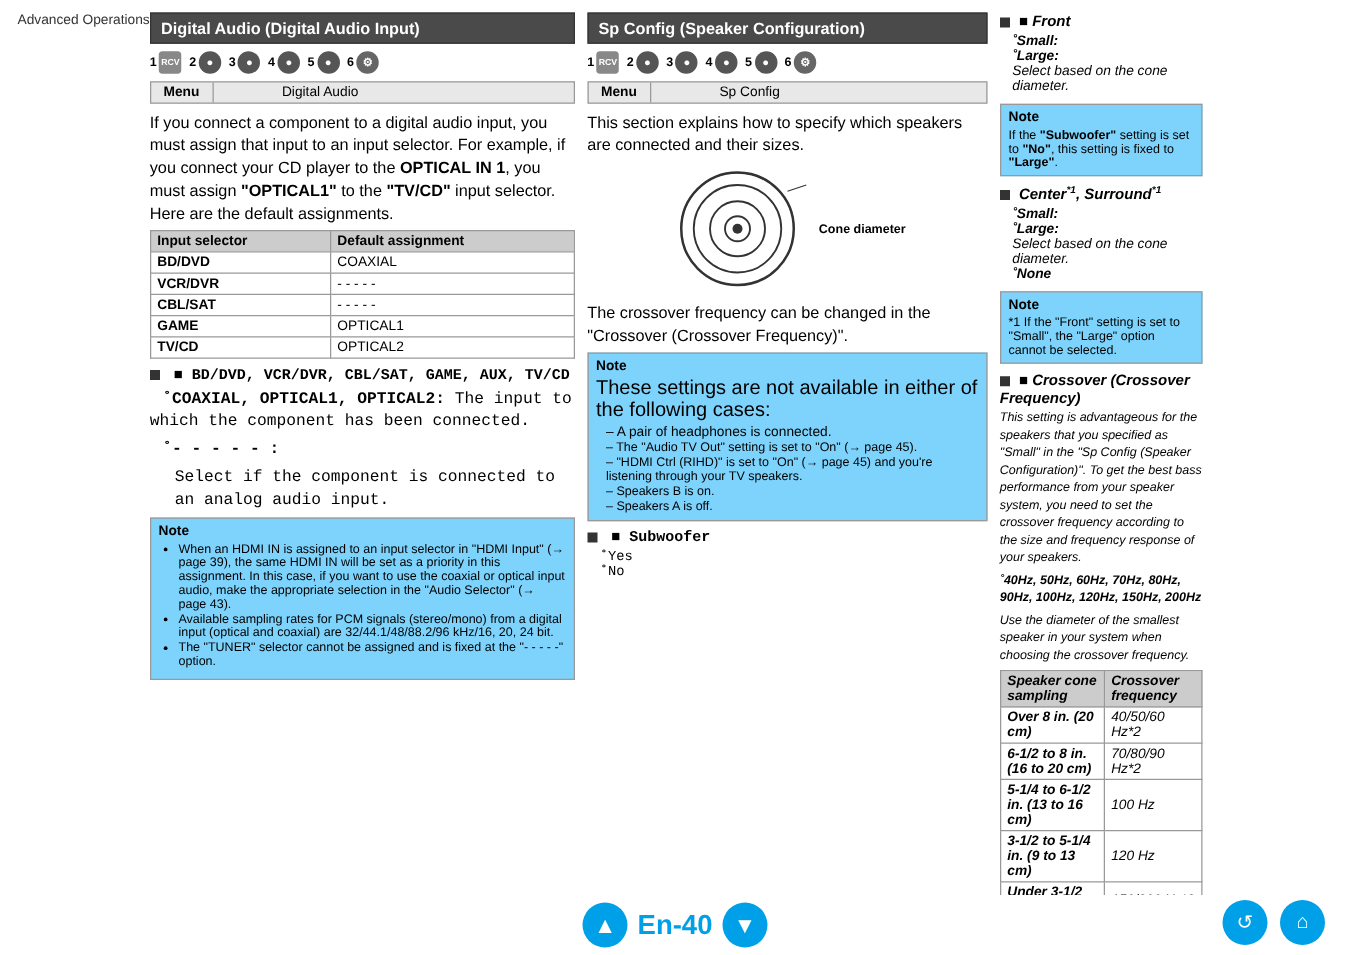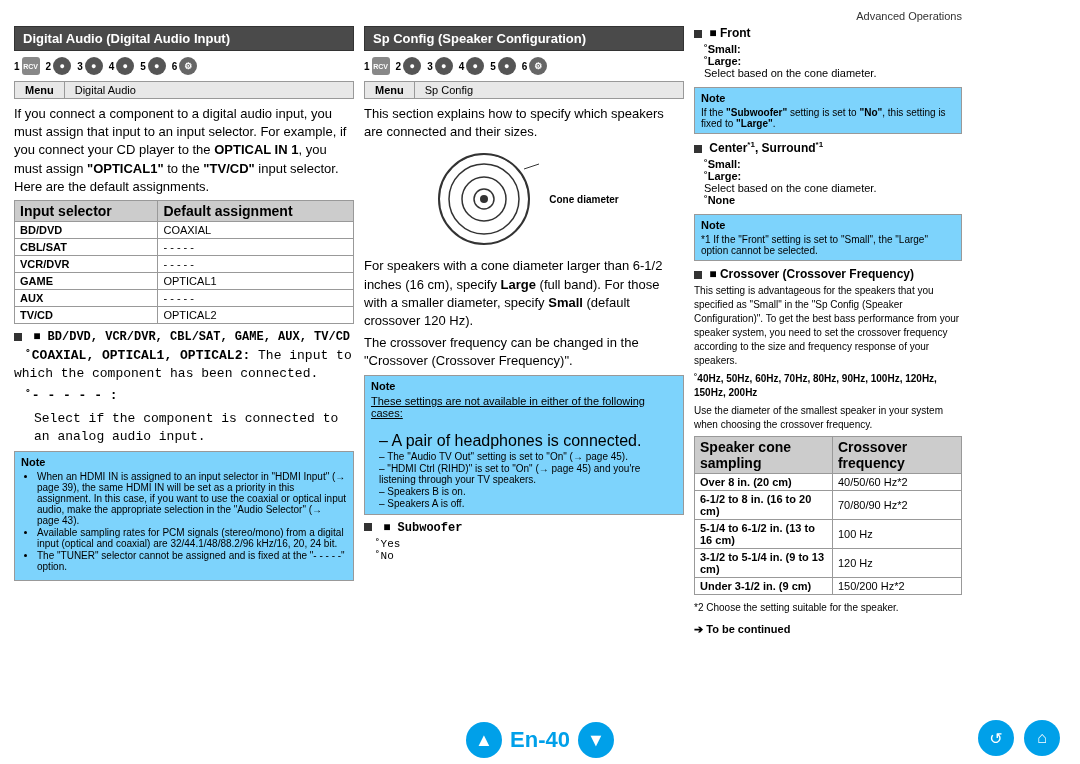--- a/index.html
+++ b/index.html
@@ -10,21 +10,20 @@
       width: 1080px;
       height: 764px;
       overflow: hidden;
       position: relative;
     }
     .page {
       width: 976px;
       height: 764px;
       padding: 10px 14px 50px 14px;
       display: flex;
-      flex-direction: column;
     }
     .top-label {
       text-align: right;
       font-size: 11px;
       color: #333;
       margin-bottom: 4px;
     }
     .main-content {
       display: flex;
       flex: 1;
@@ -81,20 +80,21 @@
     }
     .step-circle.gear {
       background: #666;
     }
     
     .menu-bar {
       display: flex;
       border: 1px solid #999;
       margin-bottom: 6px;
       background: #e8e8e8;
+      gap: 45px;
     }
     .menu-bar-item {
       padding: 2px 10px;
       font-weight: bold;
       font-size: 11px;
       border-right: 1px solid #999;
     }
     .menu-bar-item:last-child {
       border-right: none;
       font-weight: normal;
@@ -105,21 +105,21 @@
       border-collapse: collapse;
       margin-bottom: 6px;
       font-size: 11px;
     }
     .data-table th {
       background: #ccc;
       border: 1px solid #999;
       padding: 2px 5px;
       text-align: left;
       font-weight: bold;
-      font-size: 14px;
+      font-size: 11px;
     }
     .data-table td {
       border: 1px solid #999;
       padding: 2px 5px;
       font-size: 11px;
     }
     .data-table td:first-child {
       font-weight: bold;
     }
     
@@ -152,20 +152,21 @@
     .cone-area {
       display: flex;
       align-items: center;
       justify-content: center;
       margin: 8px 0;
       font-weight: bold;
     }
     
     .right-item {
       margin-bottom: 8px;
+      font-style: italic;
     }
     
     .footer {
       position: absolute;
       bottom: 0;
       left: 0;
       right: 0;
       height: 48px;
       background: #fff;
       display: flex;
@@ -268,34 +269,30 @@
             <th>Input selector</th>
             <th>Default assignment</th>
           </tr>
         </thead>
         <tbody id="assignment-table-body">
         <tr>
               <td>BD/DVD</td>
               <td>COAXIAL</td>
             </tr>
             <tr>
+              <td>VCR/DVR</td>
+              <td>- - - - -</td>
+            </tr>
+            <tr>
               <td>CBL/SAT</td>
-              <td>- - - - -</td>
-            </tr>
-            <tr>
-              <td>VCR/DVR</td>
               <td>- - - - -</td>
             </tr>
             <tr>
               <td>GAME</td>
               <td>OPTICAL1</td>
-            </tr>
-            <tr>
-              <td>AUX</td>
-              <td>- - - - -</td>
             </tr>
             <tr>
               <td>TV/CD</td>
               <td>OPTICAL2</td>
             </tr>
           </tbody>
       </table>
 
       <div class="subsection">
         <div class="subsection-title">
@@ -352,28 +349,27 @@
           <circle cx="55" cy="50" r="4" fill="#333"></circle>
 
           <path d="M55,5 A45,45 0 0,1 100,50" fill="none" stroke="#333" stroke-width="1"></path>
           <path d="M55,5 A45,45 0 0,0 10,50" fill="none" stroke="#333" stroke-width="1"></path>
 
           <line x1="95" y1="20" x2="110" y2="15" stroke="#333" stroke-width="1"></line>
         </svg>
         <div style="font-size:10px;">Cone diameter</div>
       </div>
 
-      <p>For speakers with a cone diameter larger than 6-1/2 inches (16 cm), specify <span class="bold">Large</span> (full band). For those with a smaller diameter, specify <span class="bold">Small</span> (default crossover 120 Hz).</p>
       <p>The crossover frequency can be changed in the "Crossover (Crossover Frequency)".</p>
 
       <div class="note-box">
         <div class="note-title">Note</div>
         <ul style="list-style:none;padding:0;font-size:10px;" id="mid-note-list">
-            <li style="font-size: 11px; margin-bottom: 13px; text-decoration: underline;">These settings are not available in either of the following cases:</li>
-            <li style="font-size: 16px; margin-bottom: 1px; padding-left: 8px;">– A pair of headphones is connected.</li>
+            <li style="font-size: 16px; margin-bottom: 2px;">These settings are not available in either of the following cases:</li>
+            <li style="font-size: 11px; margin-bottom: 1px; padding-left: 8px;">– A pair of headphones is connected.</li>
             <li style="font-size: 10px; margin-bottom: 1px; padding-left: 8px;">– The "Audio TV Out" setting is set to "On" (→ page 45).</li>
             <li style="font-size: 10px; margin-bottom: 1px; padding-left: 8px;">– "HDMI Ctrl (RIHD)" is set to "On" (→ page 45) and you're listening through your TV speakers.</li>
             <li style="font-size: 10px; margin-bottom: 1px; padding-left: 8px;">– Speakers B is on.</li>
             <li style="font-size: 10px; margin-bottom: 1px; padding-left: 8px;">– Speakers A is off.</li>
           </ul>
       </div>
 
       <div class="subsection">
         <div class="subsection-title">
           <span class="black-sq"></span>

